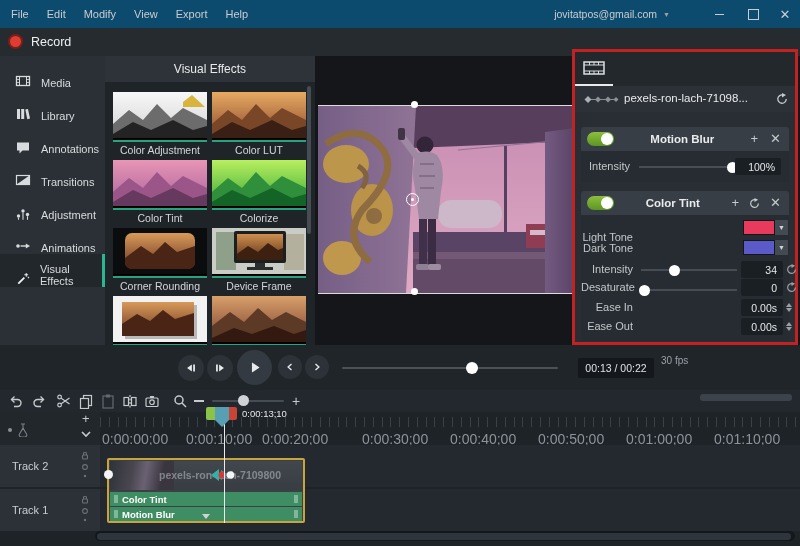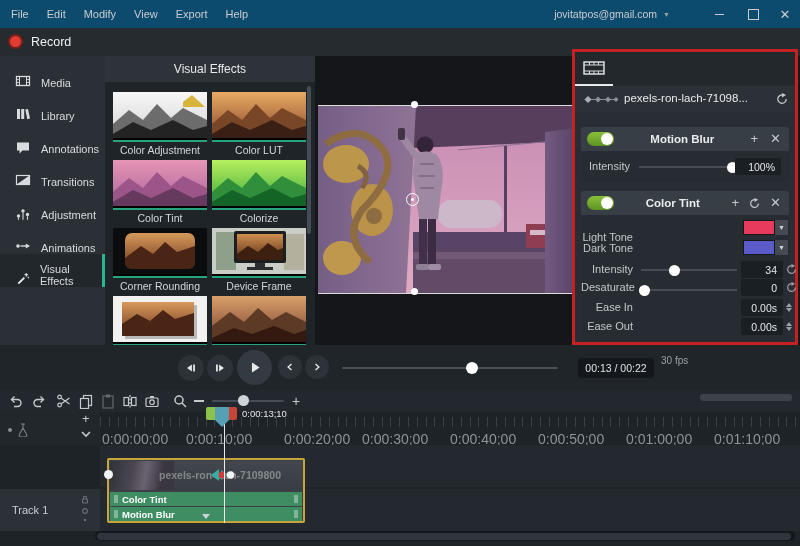--- a/index.html
+++ b/index.html
@@ -598,28 +598,37 @@
       <div class="a" style="left:82px;top:-1px;color:#c6cacd;font-size:13px">+</div>
       <svg class="a" style="left:80px;top:17px" width="12" height="10" viewBox="0 0 12 10">
           <polyline points="2,3 6,7 10,3" fill="none" stroke="#c6cacd" stroke-width="1.6"></polyline>
         </svg>
     </div>
 
     <div class="a" style="left:100px;top:0;width:700px;height:33px;background:#1e2328">
       <div class="a" style="left:0;top:5px;width:700px;height:10px;background:repeating-linear-gradient(90deg,#3b4147 0,#3b4147 1px,transparent 1px,transparent 8.8px)"></div>
       <span class="a rlabel" style="left:2px">0:00:00;00</span>
       <span class="a rlabel" style="left:86px">0:00:10;00</span>
-      <span class="a rlabel" style="left:184px">0:00:20;00</span>
+      <span class="a rlabel" style="left:162px">0:00:20;00</span>
       <span class="a rlabel" style="left:262px">0:00:30;00</span>
       <span class="a rlabel" style="left:350px">0:00:40;00</span>
       <span class="a rlabel" style="left:438px">0:00:50;00</span>
       <span class="a rlabel" style="left:526px">0:01:00;00</span>
       <span class="a rlabel" style="left:614px">0:01:10;00</span>
     </div>
 
+    <div class="a thead" style="top:33px">
+      <span>Track 2</span>
+      <svg class="a" style="left:80px;top:7px" width="10" height="28" viewBox="0 0 10 28">
+          <rect x="2.5" y="3" width="5" height="4" rx="1" fill="none" stroke="#6a7178" stroke-width="1.1"></rect>
+          <path d="M3.5 3V1.8a1.5 1.5 0 0 1 3 0V3" fill="none" stroke="#6a7178" stroke-width="1.1"></path>
+          <circle cx="5" cy="15" r="2.4" fill="none" stroke="#6a7178" stroke-width="1.1"></circle>
+          <circle cx="5" cy="24" r="1.2" fill="#6a7178"></circle>
+        </svg>
+    </div>
     <div class="a lane" style="top:33px"></div>
     <div class="a thead" style="top:77px">
       <span>Track 1</span>
       <svg class="a" style="left:80px;top:7px" width="10" height="28" viewBox="0 0 10 28">
           <rect x="2.5" y="3" width="5" height="4" rx="1" fill="none" stroke="#6a7178" stroke-width="1.1"></rect>
           <path d="M3.5 3V1.8a1.5 1.5 0 0 1 3 0V3" fill="none" stroke="#6a7178" stroke-width="1.1"></path>
           <circle cx="5" cy="15" r="2.4" fill="none" stroke="#6a7178" stroke-width="1.1"></circle>
           <circle cx="5" cy="24" r="1.2" fill="#6a7178"></circle>
         </svg>
     </div>

